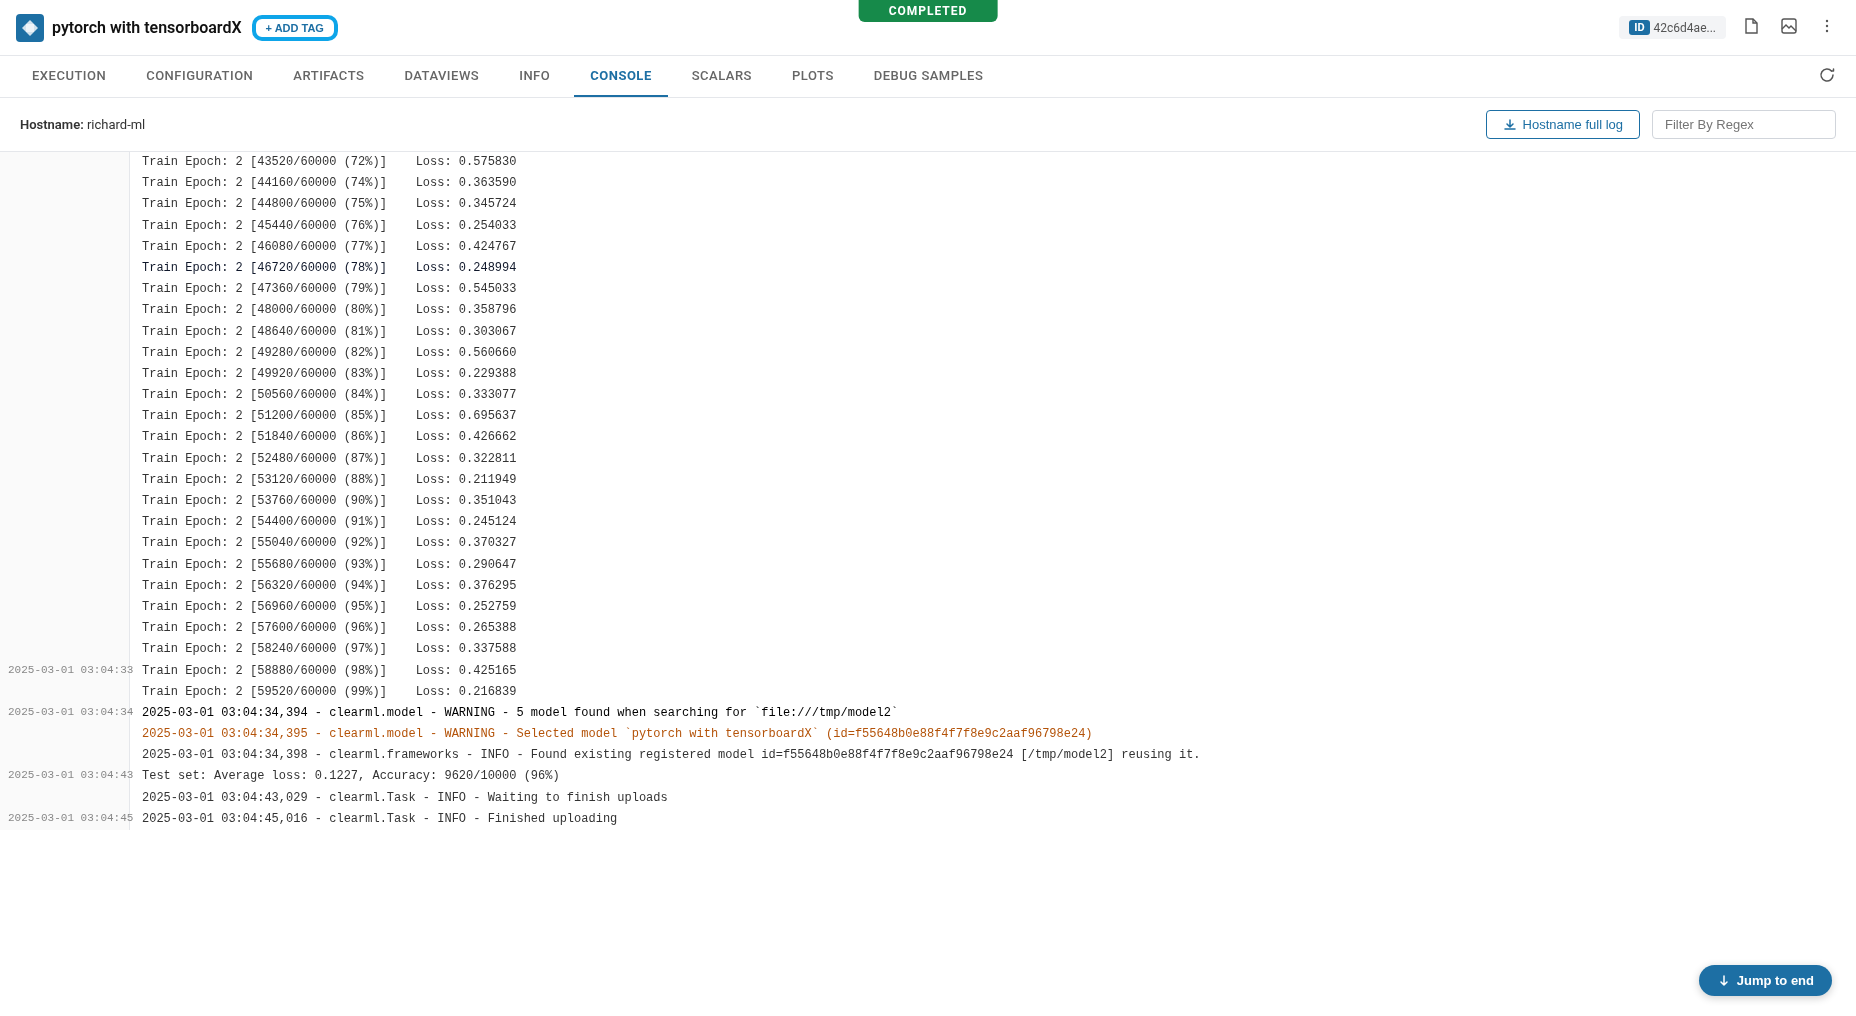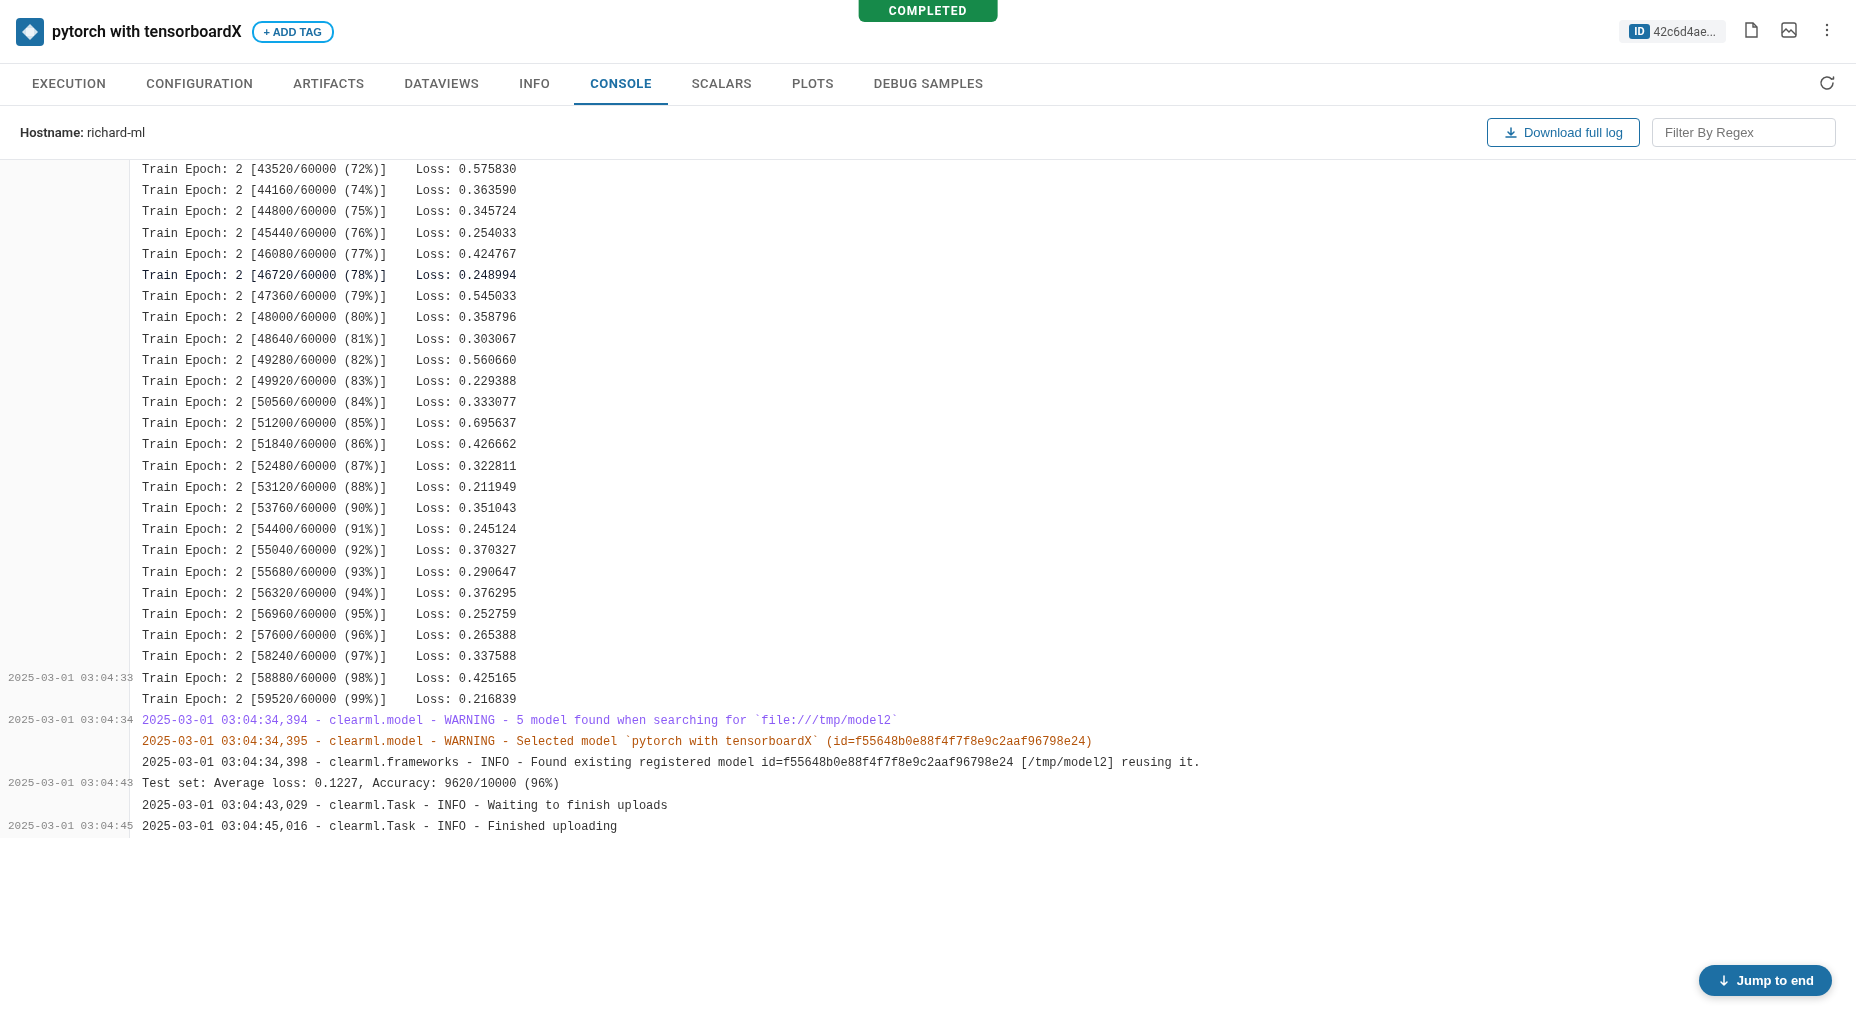--- a/index.html
+++ b/index.html
@@ -5,21 +5,21 @@
     * { margin: 0; padding: 0; box-sizing: border-box; }
     body { font-family: -apple-system, BlinkMacSystemFont, 'Segoe UI', Roboto, sans-serif; background: #fff; color: #333; font-size: 13px; }
 
     
     .top-bar {
       display: flex;
       align-items: center;
       justify-content: space-between;
       padding: 8px 16px;
       border-bottom: 1px solid #e5e7eb;
-      height: 64px;
+      height: 56px;
     }
     .top-bar-left {
       display: flex;
       align-items: center;
       gap: 10px;
     }
     .app-logo {
       display: flex;
       align-items: center;
       gap: 8px;
@@ -28,21 +28,21 @@
       width: 28px;
       height: 28px;
       color: #1d6fa4;
     }
     .app-title {
       font-size: 16px;
       font-weight: 600;
       color: #111;
     }
     .add-tag-btn {
-      border: 2px solid #0ea5e9;
+      border: 4px solid #0ea5e9;
       color: #1d6fa4;
       background: transparent;
       padding: 3px 10px;
       border-radius: 10px;
       font-size: 11px;
       font-weight: 600;
       cursor: pointer;
       display: flex;
       align-items: center;
       gap: 4px;
@@ -268,21 +268,21 @@
   </button>
 </div>
 
 <div class="console-toolbar">
   <div class="hostname-label"><strong>Hostname:</strong> richard-ml</div>
   <div class="toolbar-right">
     <button class="download-btn">
       <svg width="14" height="14" viewBox="0 0 14 14" fill="none">
         <path d="M7 2v7M4 6l3 3 3-3M2 11h10" stroke="#1d6fa4" stroke-width="1.5" stroke-linecap="round" stroke-linejoin="round"></path>
       </svg>
-      <span>Download full log</span>
+      <span>Hostname full log</span>
     </button>
     <input class="filter-input" type="text" placeholder="Filter By Regex" style="">
   </div>
 </div>
 
 <div class="console-container" id="log-container" style="display: block; overflow-y: auto; font-family: &quot;Courier New&quot;, Courier, monospace; font-size: 12px; line-height: 1.6;">
 <div style="display: flex; min-height: 18px; padding: 0px;">
       <div style="min-width: 130px; width: 130px; padding: 1px 8px; color: rgb(136, 136, 136); font-size: 11px; flex-shrink: 0; white-space: nowrap; border-right: 1px solid rgb(229, 231, 235); background: rgb(250, 250, 250);"></div>
       <div style="flex: 1 1 0%; padding: 1px 12px; white-space: pre-wrap; word-break: break-all; line-height: 1.6; color: rgb(51, 51, 51);">Train Epoch: 2 [43520/60000 (72%)]    Loss: 0.575830</div>
     </div>
@@ -381,21 +381,21 @@
     <div style="display: flex; min-height: 18px; padding: 0px;">
       <div style="min-width: 130px; width: 130px; padding: 1px 8px; color: rgb(136, 136, 136); font-size: 11px; flex-shrink: 0; white-space: nowrap; border-right: 1px solid rgb(229, 231, 235); background: rgb(250, 250, 250);">2025-03-01 03:04:33</div>
       <div style="flex: 1 1 0%; padding: 1px 12px; white-space: pre-wrap; word-break: break-all; line-height: 1.6; color: rgb(51, 51, 51);">Train Epoch: 2 [58880/60000 (98%)]    Loss: 0.425165</div>
     </div>
     <div style="display: flex; min-height: 18px; padding: 0px;">
       <div style="min-width: 130px; width: 130px; padding: 1px 8px; color: rgb(136, 136, 136); font-size: 11px; flex-shrink: 0; white-space: nowrap; border-right: 1px solid rgb(229, 231, 235); background: rgb(250, 250, 250);"></div>
       <div style="flex: 1 1 0%; padding: 1px 12px; white-space: pre-wrap; word-break: break-all; line-height: 1.6; color: rgb(51, 51, 51);">Train Epoch: 2 [59520/60000 (99%)]    Loss: 0.216839</div>
     </div>
     <div style="display: flex; min-height: 18px; padding: 0px;">
       <div style="min-width: 130px; width: 130px; padding: 1px 8px; color: rgb(136, 136, 136); font-size: 11px; flex-shrink: 0; white-space: nowrap; border-right: 1px solid rgb(229, 231, 235); background: rgb(250, 250, 250);">2025-03-01 03:04:34</div>
-      <div style="flex: 1 1 0%; padding: 1px 12px; white-space: pre-wrap; word-break: break-all; line-height: 1.6; color: #8b5cf6;">2025-03-01 03:04:34,394 - clearml.model - WARNING - 5 model found when searching for `file:///tmp/model2`</div>
+      <div style="flex: 1 1 0%; padding: 1px 12px; white-space: pre-wrap; word-break: break-all; line-height: 1.6; color: #000000;">2025-03-01 03:04:34,394 - clearml.model - WARNING - 5 model found when searching for `file:///tmp/model2`</div>
     </div>
     <div style="display: flex; min-height: 18px; padding: 0px;">
       <div style="min-width: 130px; width: 130px; padding: 1px 8px; color: rgb(136, 136, 136); font-size: 11px; flex-shrink: 0; white-space: nowrap; border-right: 1px solid rgb(229, 231, 235); background: rgb(250, 250, 250);"></div>
       <div style="flex: 1 1 0%; padding: 1px 12px; white-space: pre-wrap; word-break: break-all; line-height: 1.6; color: rgb(180, 83, 9);">2025-03-01 03:04:34,395 - clearml.model - WARNING - Selected model `pytorch with tensorboardX` (id=f55648b0e88f4f7f8e9c2aaf96798e24)</div>
     </div>
     <div style="display: flex; min-height: 18px; padding: 0px;">
       <div style="min-width: 130px; width: 130px; padding: 1px 8px; color: rgb(136, 136, 136); font-size: 11px; flex-shrink: 0; white-space: nowrap; border-right: 1px solid rgb(229, 231, 235); background: rgb(250, 250, 250);"></div>
       <div style="flex: 1 1 0%; padding: 1px 12px; white-space: pre-wrap; word-break: break-all; line-height: 1.6; color: rgb(51, 51, 51);">2025-03-01 03:04:34,398 - clearml.frameworks - INFO - Found existing registered model id=f55648b0e88f4f7f8e9c2aaf96798e24 [/tmp/model2] reusing it.</div>
     </div>
     <div style="display: flex; min-height: 18px; padding: 0px;">

